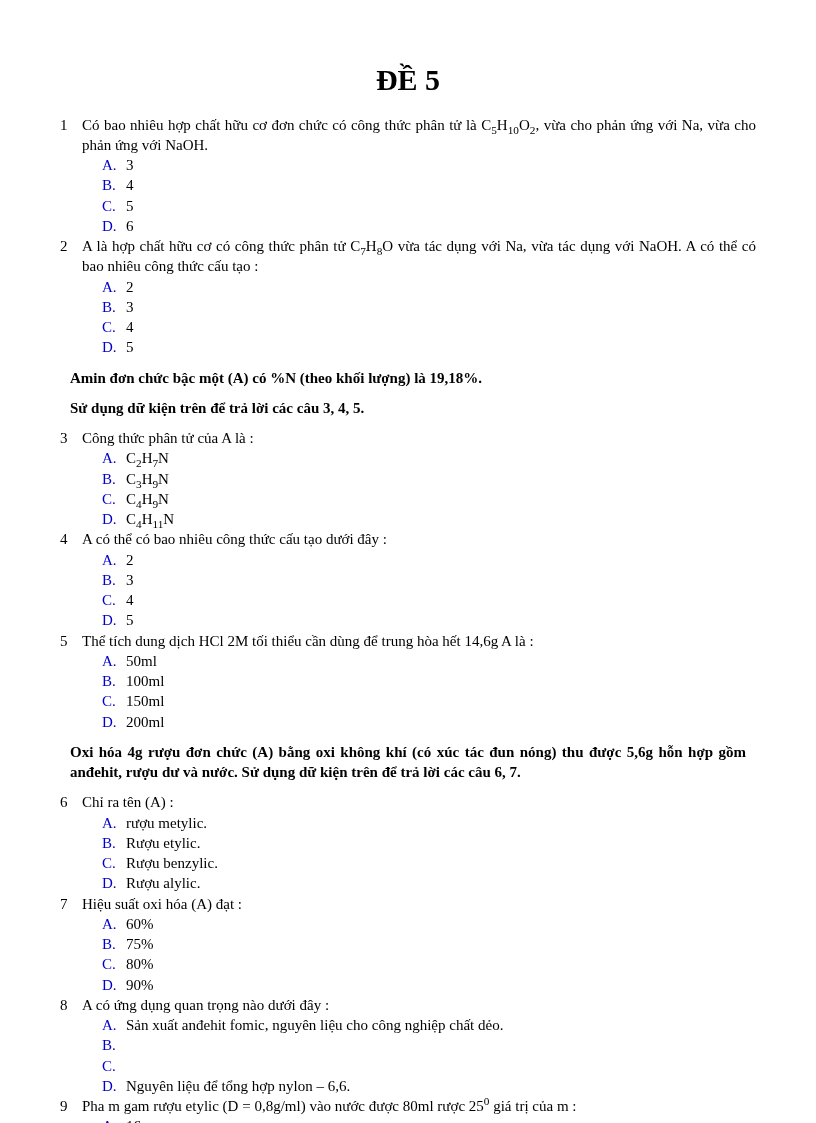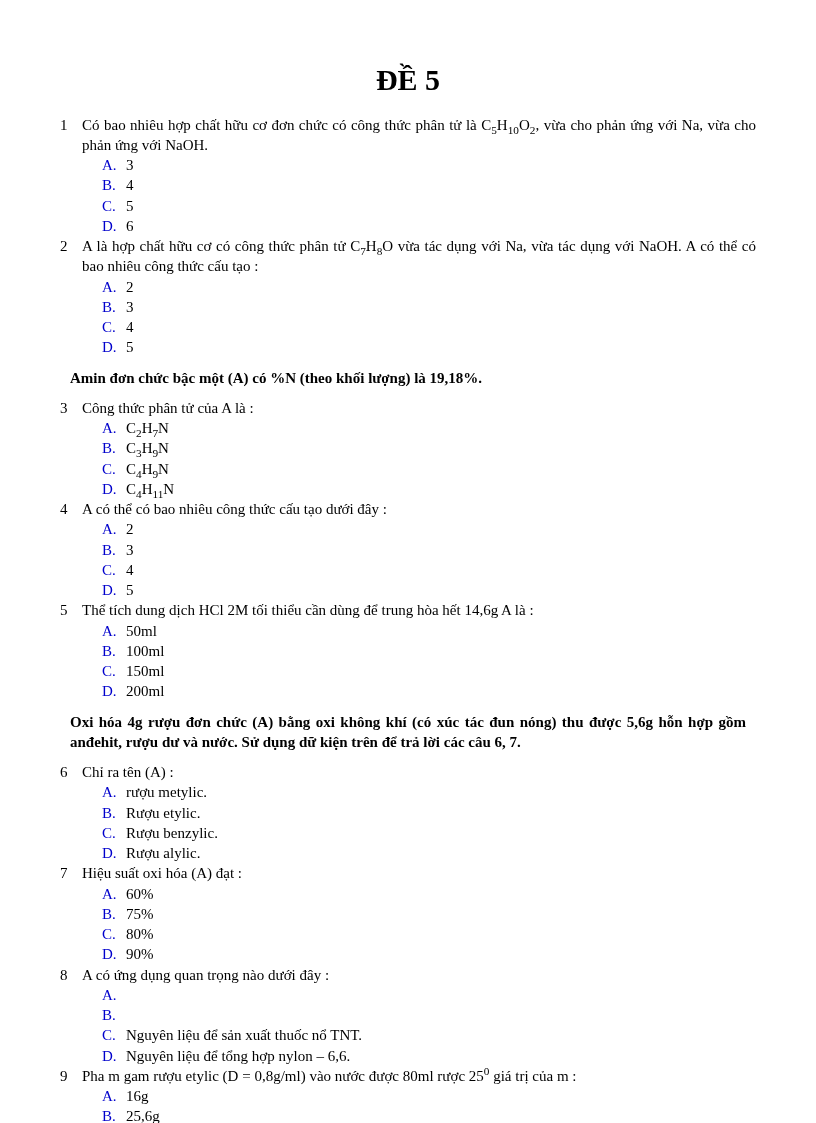--- a/index.html
+++ b/index.html
@@ -96,20 +96,21 @@
       <div class="opt">
         <div class="opt-letter">C.</div>
         <div>4</div>
       </div>
       <div class="opt">
         <div class="opt-letter">D.</div>
         <div>5</div>
       </div>
     </div>
     <div class="passage">Amin đơn chức bậc một (A) có %N (theo khối lượng) là 19,18%.</div>
+    <div class="passage">Sử dụng dữ kiện trên để trả lời các câu 3, 4, 5.</div>
     <div class="q">
       <div class="qnum">3</div>
       <div class="qtext">Công thức phân tử của A là :</div>
     </div>
     <div class="opts">
       <div class="opt">
         <div class="opt-letter">A.</div>
         <div>C<sub>2</sub>H<sub>7</sub>N</div>
       </div>
       <div class="opt">
@@ -214,27 +215,27 @@
         <div>90%</div>
       </div>
     </div>
     <div class="q">
       <div class="qnum">8</div>
       <div class="qtext">A có ứng dụng quan trọng nào dưới đây :</div>
     </div>
     <div class="opts">
       <div class="opt">
         <div class="opt-letter">A.</div>
-      </div>
-      <div class="opt">
-        <div class="opt-letter">B.</div>
-      </div>
-      <div class="opt">
-        <div class="opt-letter">C.</div>
-        <div>Nguyên liệu để sản xuất thuốc nổ TNT.</div>
+        <div>Sản xuất anđehit fomic, nguyên liệu cho công nghiệp chất dẻo.</div>
+      </div>
+      <div class="opt">
+        <div class="opt-letter">B.</div>
+      </div>
+      <div class="opt">
+        <div class="opt-letter">C.</div>
       </div>
       <div class="opt">
         <div class="opt-letter">D.</div>
         <div>Nguyên liệu để tổng hợp nylon – 6,6.</div>
       </div>
     </div>
     <div class="q">
       <div class="qnum">9</div>
       <div class="qtext">Pha m gam rượu etylic (D = 0,8g/ml) vào nước được 80ml rược 25<sup>0</sup> giá trị của m :</div>
     </div>

